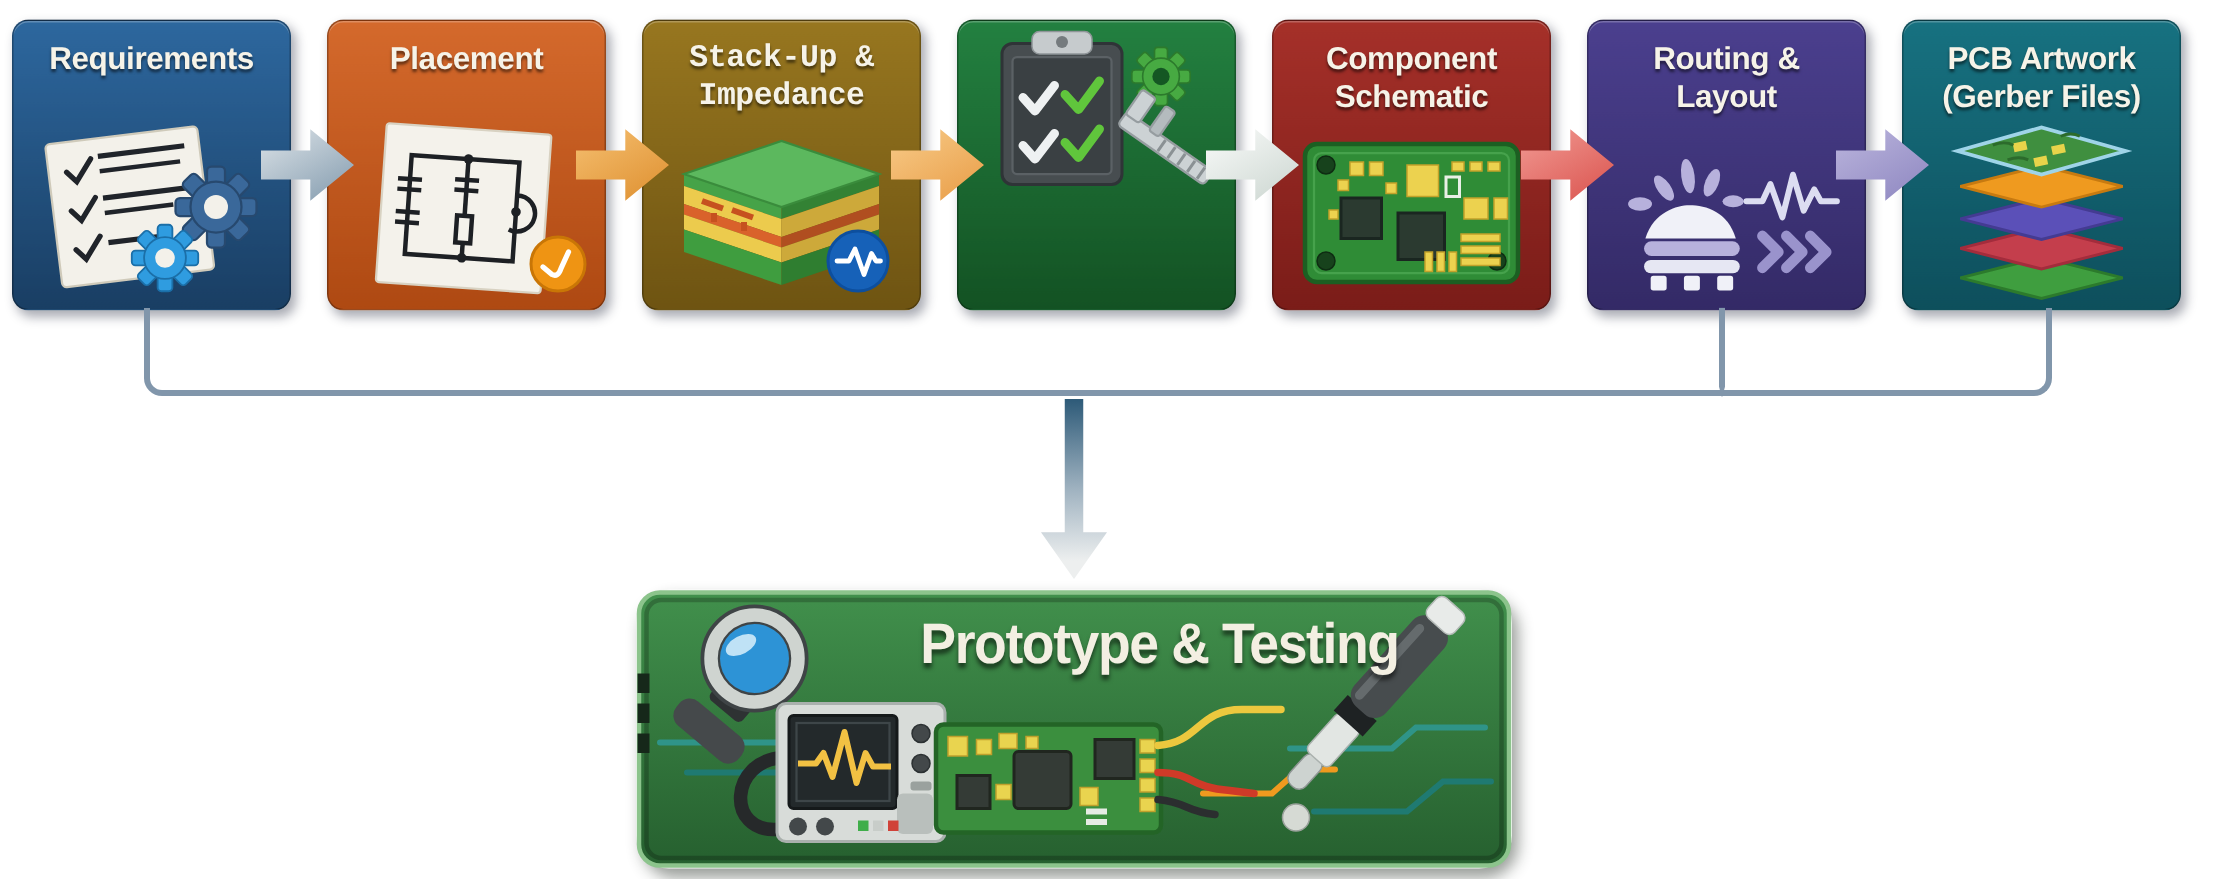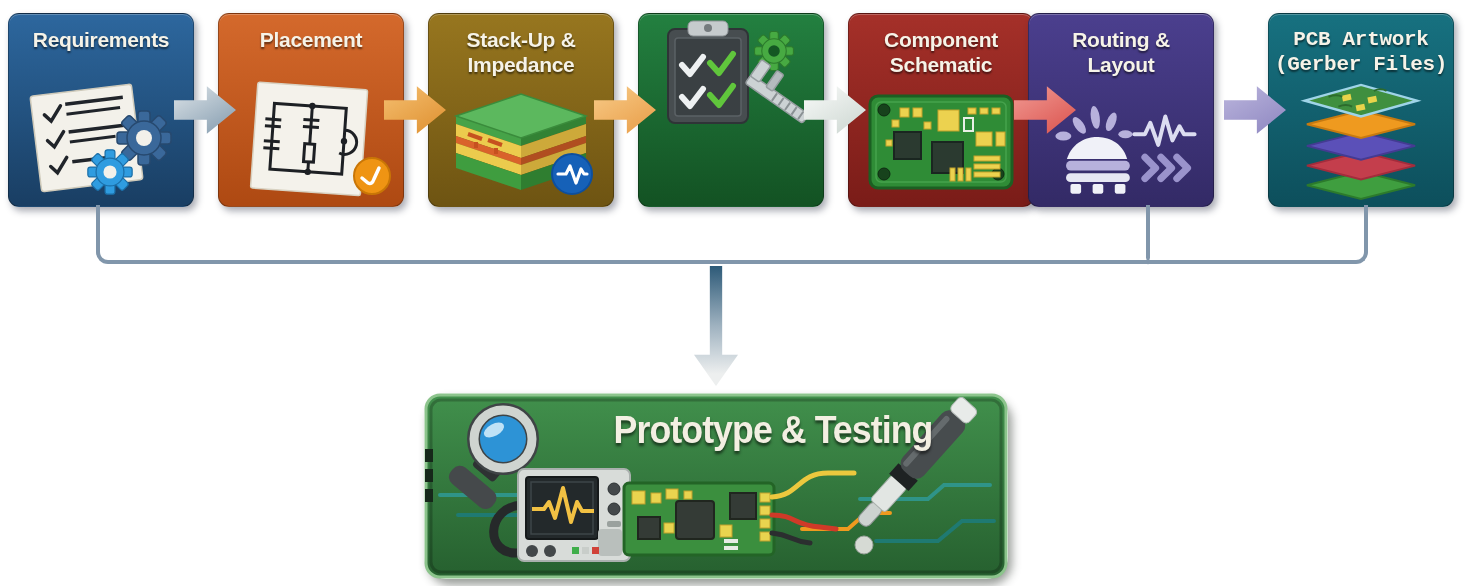--- a/index.html
+++ b/index.html
@@ -117,21 +117,21 @@
         <circle cx="84" cy="90" r="3.2" fill="#1d2024"></circle>
         <circle cx="118" cy="57" r="3.2" fill="#1d2024"></circle>
       </g>
       <g>
         <circle cx="146" cy="94" r="18" stroke="#c97606" stroke-width="2" fill="#ef9413"></circle>
         <path d="M136 96 l6 5 q4 2 6 -4 l5 -11" stroke="#ffffff" stroke-width="3.5" fill="none" stroke-linecap="round"></path>
       </g>
     </svg>
   </div>
 
-  <div class="step" style="left: 428px; background: linear-gradient(rgb(151, 118, 31), rgb(110, 84, 18));">
+  <div class="step" style="left: 428px; background: linear-gradient(rgb(151, 118, 31), rgb(110, 84, 18)); font-family: Liberation Mono, monospace;">
     <div class="step-label">Stack-Up &amp;
 Impedance</div>
     <svg class="step-icon" viewBox="0 0 170 118">
 
       <g stroke="none">
         <polygon points="20,34 85,56 85,64 20,42" fill="#46a348"></polygon>
         <polygon points="20,42 85,64 85,76 20,54" fill="#eccb4d"></polygon>
         <polygon points="20,54 85,76 85,83 20,61" fill="#d9622b"></polygon>
         <polygon points="20,61 85,83 85,93 20,71" fill="#eccb4d"></polygon>
         <polygon points="20,71 85,93 85,108 20,86" fill="#3f9d3f"></polygon>
@@ -211,21 +211,21 @@
         <rect x="112" y="26" width="8" height="6"></rect>
           <rect x="124" y="26" width="8" height="6"></rect>
           <rect x="136" y="26" width="8" height="6"></rect>
         <rect x="30" y="58" width="6" height="6"></rect>
           <rect x="68" y="40" width="7" height="7"></rect>
       </g>
       <rect x="108" y="36" width="9" height="13" fill="none" stroke="#e9efe6" stroke-width="2"></rect>
     </svg>
   </div>
 
-  <div class="step" style="left: 1028px; background: linear-gradient(rgb(75, 63, 142), rgb(51, 42, 102)); gap: 20px;">
+  <div class="step" style="left: 1058px; background: linear-gradient(rgb(75, 63, 142), rgb(51, 42, 102)); gap: 20px;">
     <div class="step-label">Routing &amp;
 Layout</div>
     <svg class="step-icon" viewBox="0 0 170 118">
       <g fill="#b7b1dc">
         <ellipse cx="20" cy="44" rx="9" ry="5"></ellipse>
         <ellipse cx="38" cy="32" rx="5" ry="11" transform="rotate(-35 38 32)"></ellipse>
         <ellipse cx="56" cy="23" rx="5" ry="13" transform="rotate(-8 56 23)"></ellipse>
         <ellipse cx="74" cy="28" rx="5" ry="11" transform="rotate(22 74 28)"></ellipse>
         <ellipse cx="90" cy="42" rx="8" ry="4.5"></ellipse>
       </g>
@@ -237,21 +237,21 @@
       <rect x="78" y="98" width="12" height="11" rx="2" fill="#f0f1f8"></rect>
       <polyline points="100,42 112,42 118,29 127,54 135,22 143,49 151,33 156,42 168,42" stroke="#dcddf1" stroke-width="4.5" fill="none" stroke-linejoin="round" stroke-linecap="round"></polyline>
       <g stroke="#9a93cc" stroke-width="8" fill="none" stroke-linecap="round" stroke-linejoin="round">
         <path d="M112 68 l12 12 -12 12"></path>
         <path d="M130 68 l12 12 -12 12"></path>
         <path d="M148 68 l12 12 -12 12"></path>
       </g>
     </svg>
   </div>
 
-  <div class="step" style="left: 1268px; background: linear-gradient(rgb(23, 113, 128), rgb(13, 79, 92)); font-family: Liberation Mono, monospace;">
+  <div class="step" style="left: 1268px; background: linear-gradient(rgb(23, 113, 128), rgb(13, 79, 92));">
     <div class="step-label">PCB Artwork
 (Gerber Files)</div>
     <svg class="step-icon" viewBox="0 0 170 122">
       <g>
         <polygon points="30,106 85,92 140,106 85,120" fill="#3f9e3f" stroke="#2c7a2c" stroke-width="2"></polygon>
         <polygon points="30,86 85,72 140,86 85,100" fill="#c43e4c" stroke="#a32c3c" stroke-width="2"></polygon>
         <polygon points="30,66 85,52 140,66 85,80" fill="#5b50b8" stroke="#443b92" stroke-width="2"></polygon>
         <polygon points="30,44 85,30 140,44 85,58" fill="#ef9a1f" stroke="#c77a10" stroke-width="2"></polygon>
         <polygon points="28,20 85,4 142,20 85,36" fill="#3f8f3f" stroke="#9fd4e8" stroke-width="2.5"></polygon>
         <g fill="#e8d44a">

